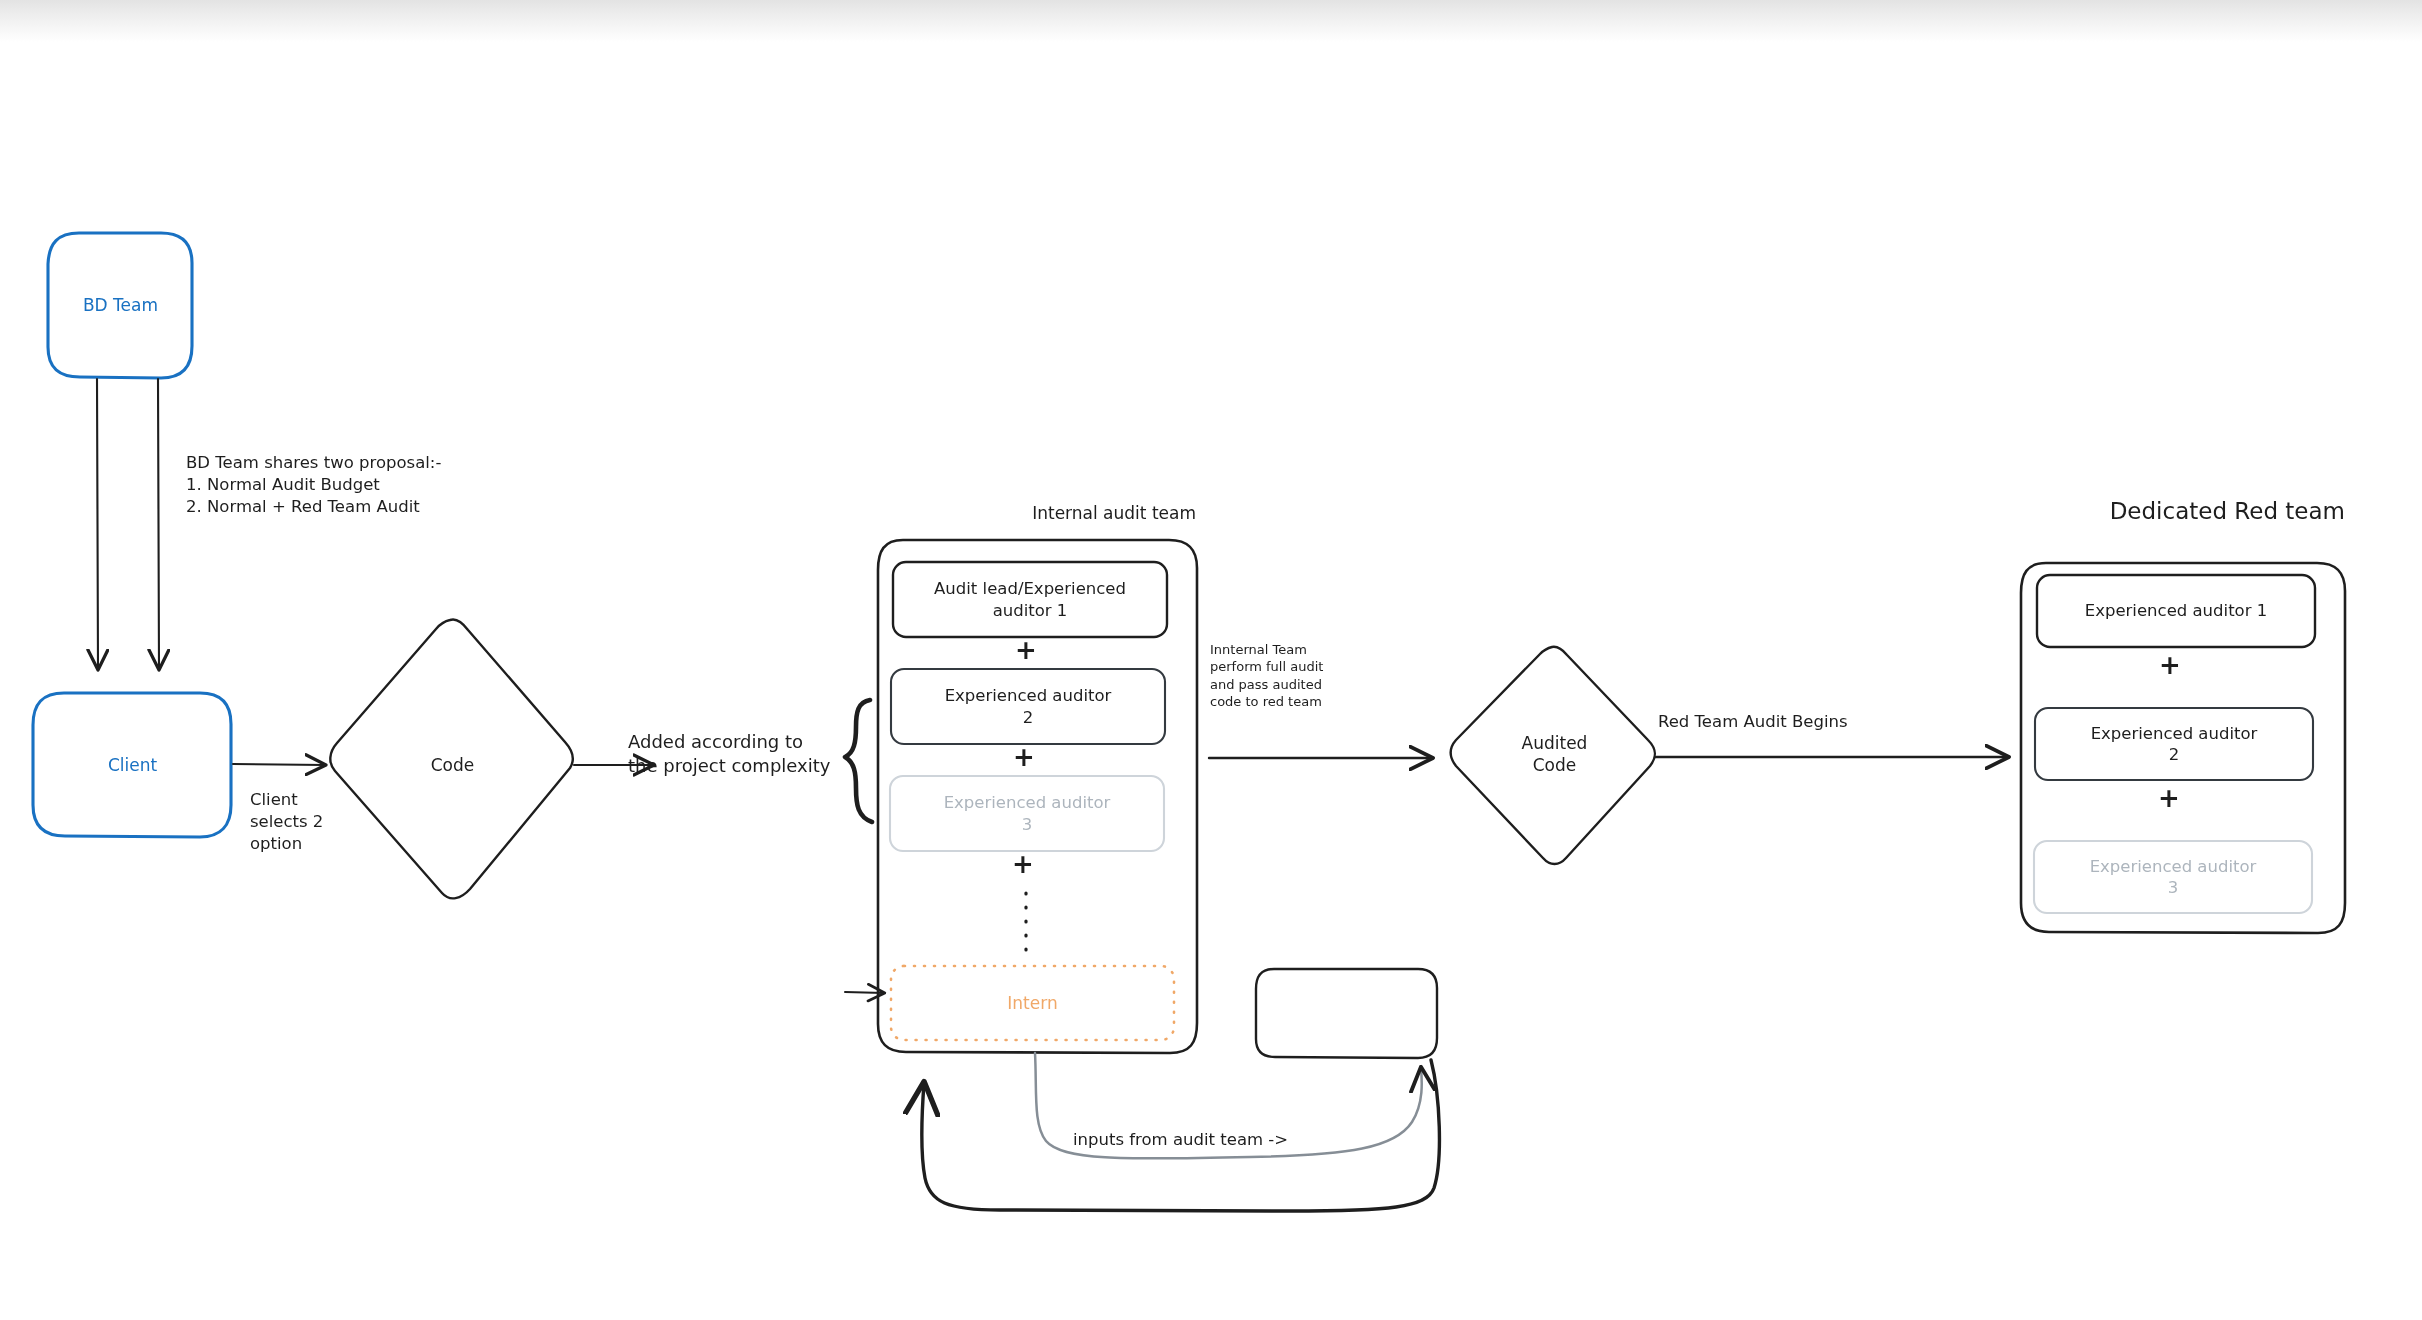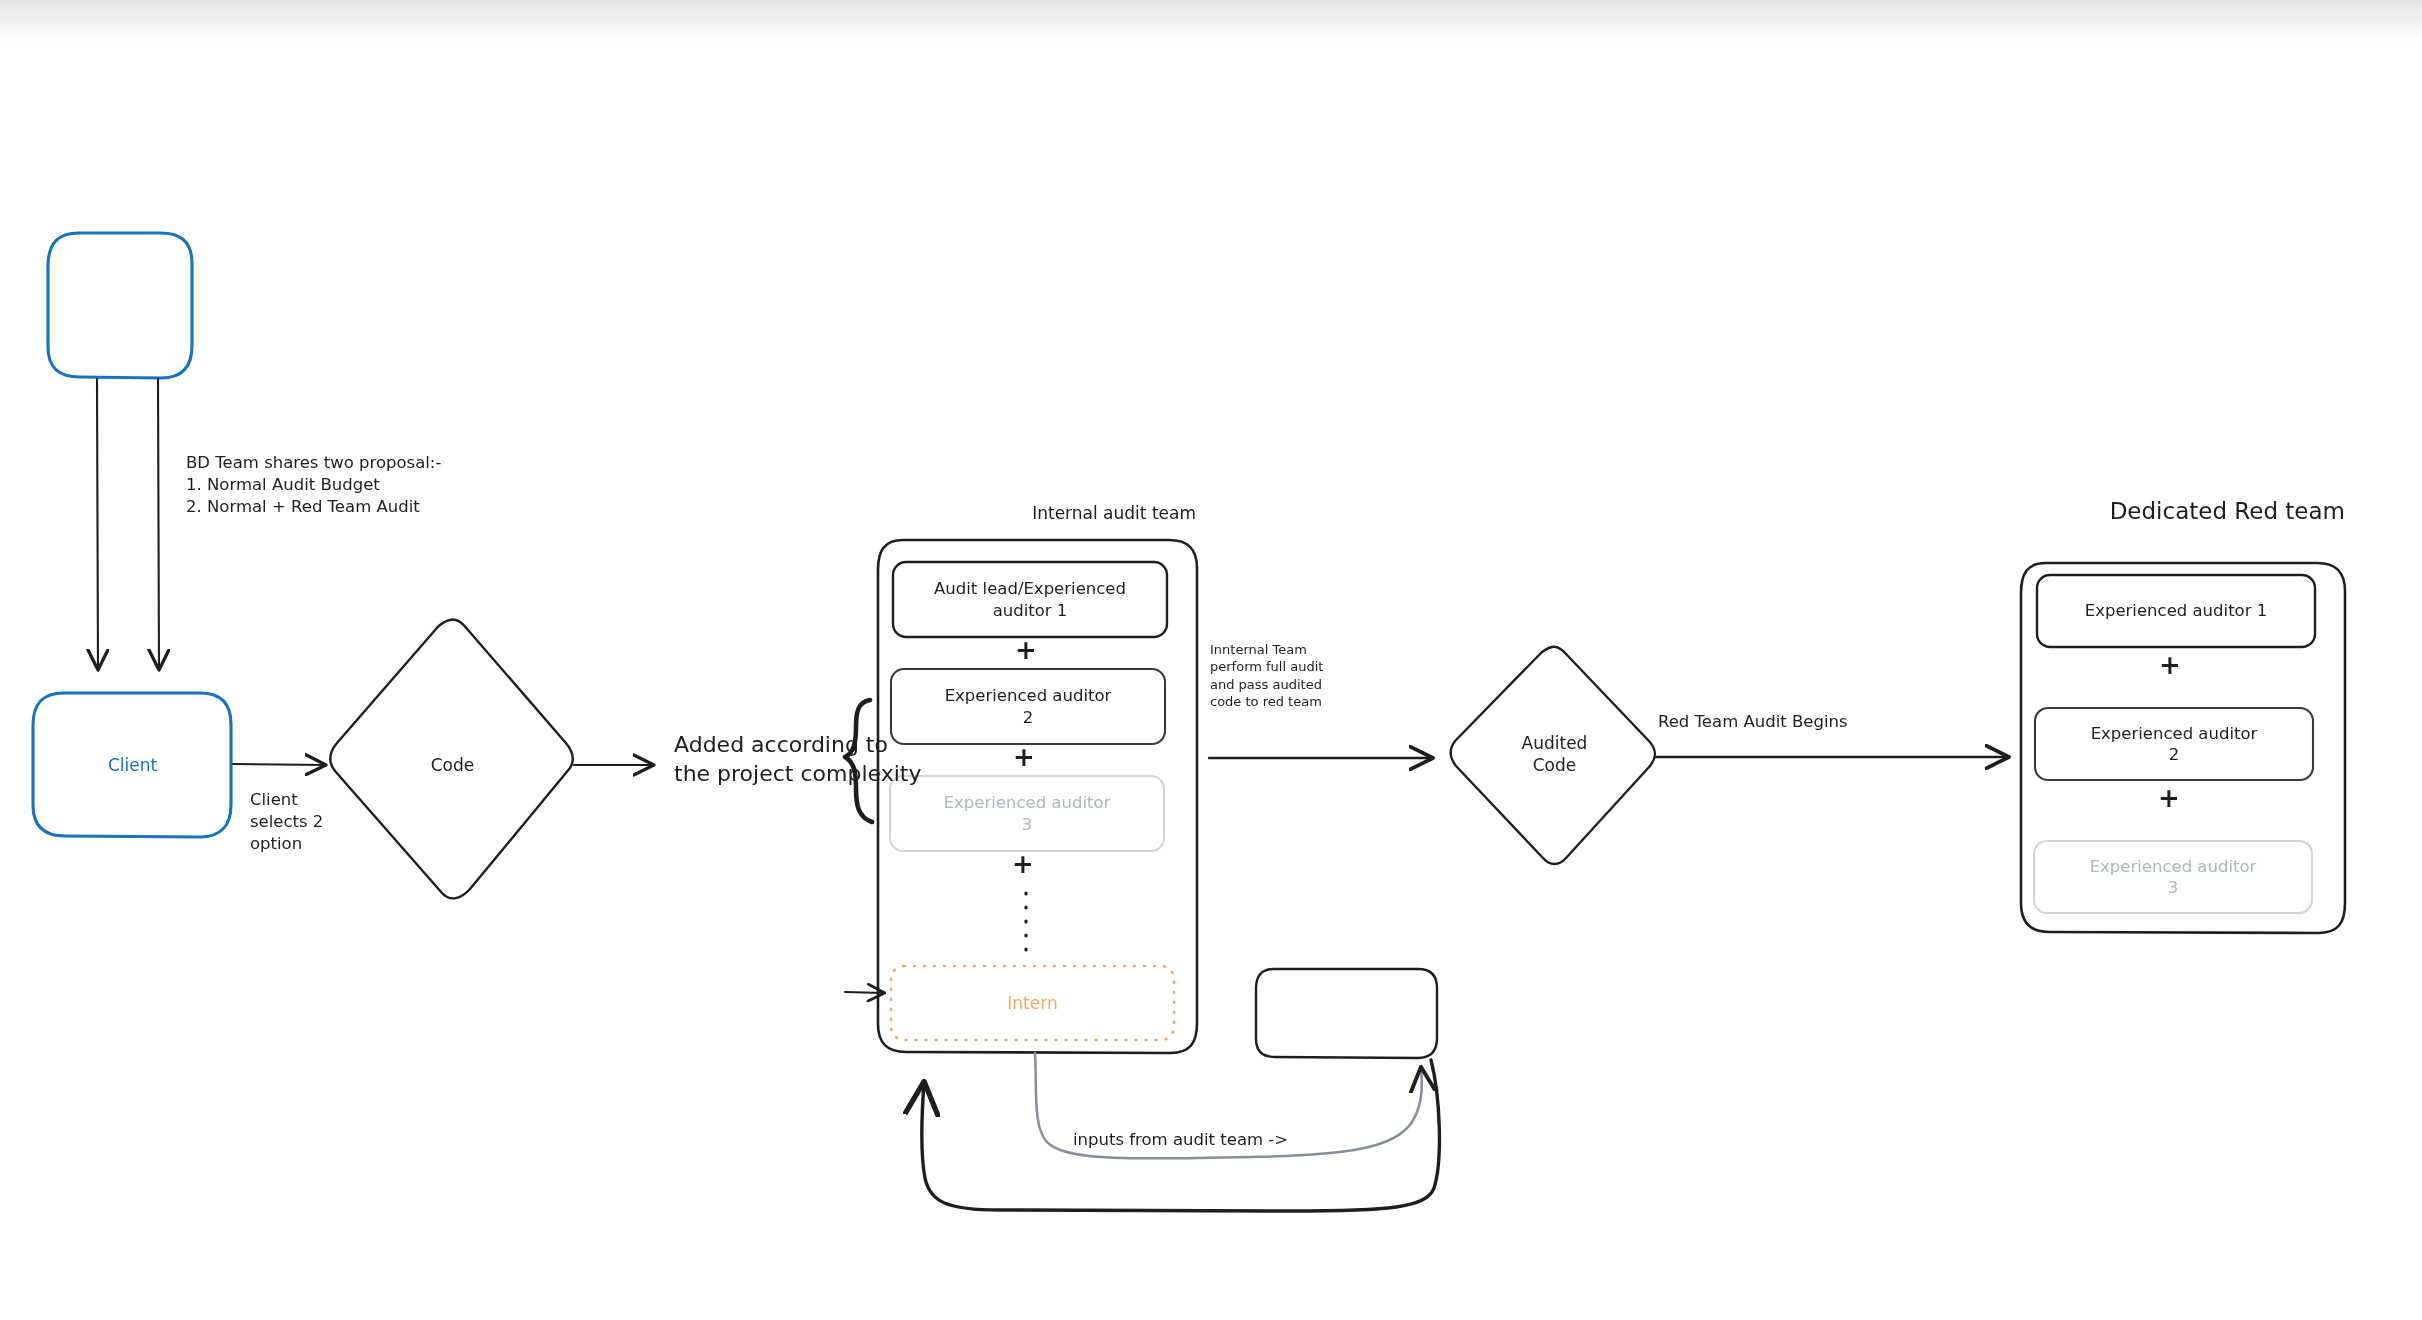--- a/index.html
+++ b/index.html
@@ -204,20 +204,21 @@
     </g>
 
     <g>
       <path d="M 1431 1060 C 1440 1095 1443 1160 1434 1188
                C 1427 1208 1388 1211 1290 1211
                L 1000 1210 C 947 1210 930 1202 925 1178
                C 920 1152 922 1110 924 1083" fill="none" stroke="#1e1e1e" stroke-width="3.4" stroke-linecap="round" stroke-linejoin="round" marker-end="url(#arrowBlack)"></path>
     </g>
   </svg>
 
+  <div class="node-text blue-text" style="left:48px; top:233px; width:145px; height:145px; font-size:17px;">BD Team</div>
 
   <div class="node-text blue-text" style="left:33px; top:693px; width:199px; height:144px; font-size:17px;">Client</div>
 
   <div class="node-text" style="left:380px; top:735px; width:145px; height:60px; font-size:17px;">Code</div>
 
   <div class="node-text" style="left:1492px; top:722px; width:125px; height:64px; font-size:17px; white-space:pre-line;">Audited
 Code</div>
 
 
   <div class="grp-title" style="left:878px; top:503px; width:318px; font-size:17px;">Internal audit team</div>
@@ -251,21 +252,21 @@
   <div class="plus" style="left:2139px; top:783px; width:60px; font-size:26px;">+</div>
 
   <div class="edge-label" style="left:186px; top:452px; font-size:16.5px;">BD Team shares two proposal:-
 1. Normal Audit Budget
 2. Normal + Red Team Audit</div>
 
   <div class="edge-label" style="left:250px; top:789px; font-size:16.5px;">Client
 selects 2
 option</div>
 
-  <div class="edge-label" style="left:628px; top:730px; font-size:22px;margin-left:46px;">Added according to
+  <div class="edge-label" style="left:628px; top:730px; font-size:18px;">Added according to
 the project complexity</div>
 
 
   <div class="edge-label" style="left:1210px; top:641px; font-size:13px;">Innternal Team
 perform full audit
 and pass audited
 code to red team</div>
 
   <div class="edge-label" style="left:1658px; top:711px; font-size:16.5px;">Red Team Audit Begins</div>
 

